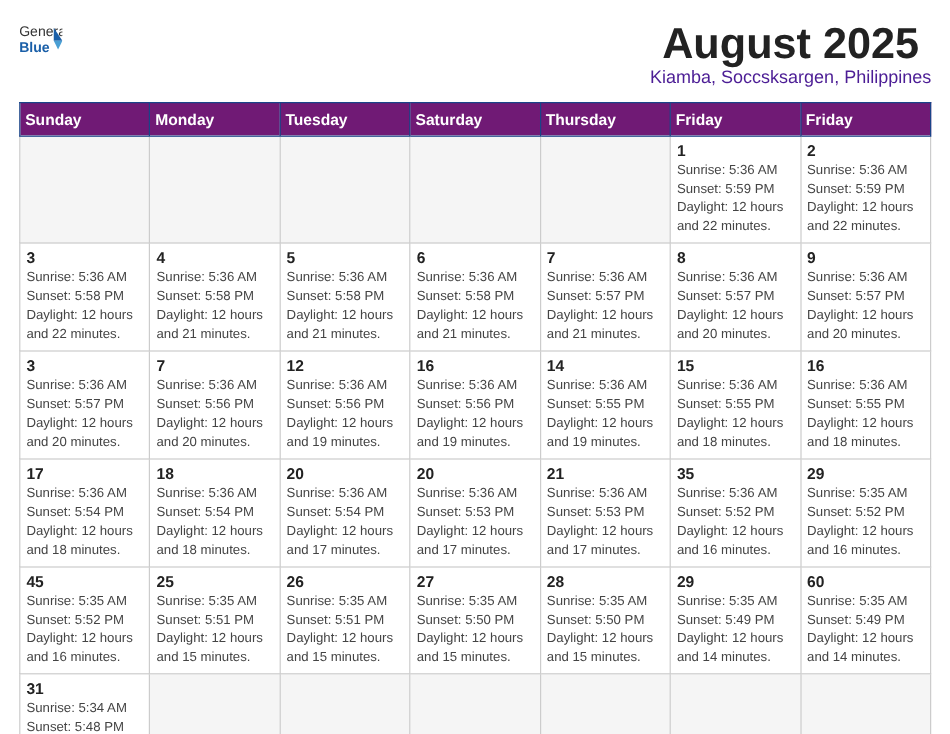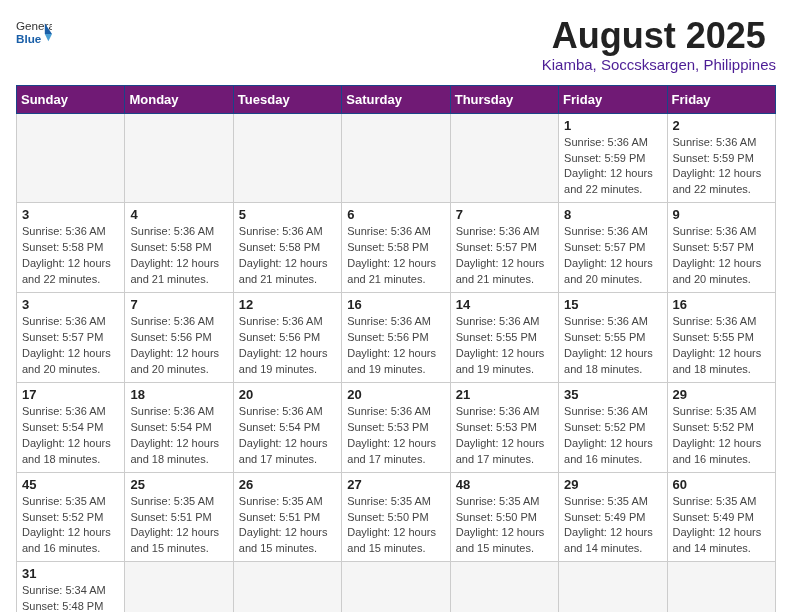--- a/index.html
+++ b/index.html
@@ -309,21 +309,21 @@
 and 15 minutes.</div>
         </td>
         <td>
           <span class="day-number">27</span>
           <div class="day-info">Sunrise: 5:35 AM
 Sunset: 5:50 PM
 Daylight: 12 hours
 and 15 minutes.</div>
         </td>
         <td>
-          <span class="day-number">48</span>
+          <span class="day-number">28</span>
           <div class="day-info">Sunrise: 5:35 AM
 Sunset: 5:50 PM
 Daylight: 12 hours
 and 15 minutes.</div>
         </td>
         <td>
           <span class="day-number">29</span>
           <div class="day-info">Sunrise: 5:35 AM
 Sunset: 5:49 PM
 Daylight: 12 hours

